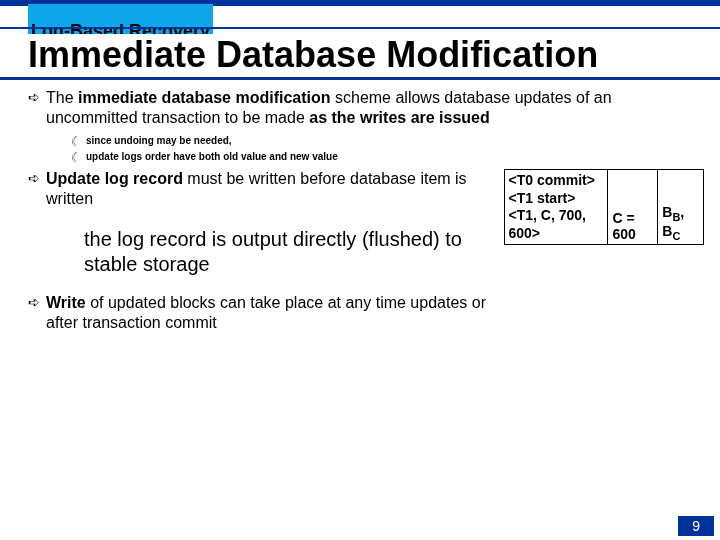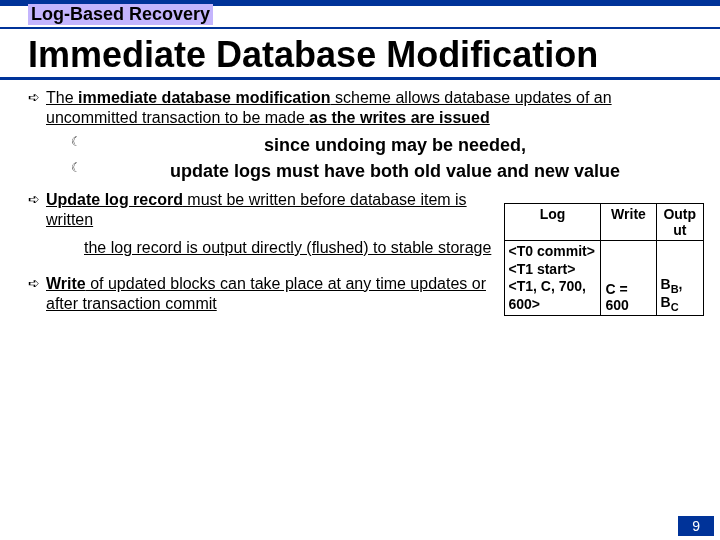--- a/index.html
+++ b/index.html
@@ -1,36 +1,36 @@
 <!DOCTYPE html>
 <html><head>
 <meta charset="utf-8">
 <style>
   * { box-sizing: border-box; margin: 0; padding: 0; }
   html, body { width: 720px; height: 540px; overflow: hidden; font-family: Arial, Helvetica, sans-serif; background: #fff; }
   .slide { position: relative; width: 720px; height: 540px; }
   .topbar { position: absolute; top: 0; left: 0; right: 0; height: 6px; background: #003399; }
-  .pretitle { position: absolute; top: 4px; left: 28px; font-size: 18px; font-weight: bold; color: #000; background: #c4b5fd; padding: 0 3px; }
+  .pretitle { position: absolute; top: 4px; left: 28px; font-size: 18px; font-weight: bold; color: #000; background: #0ea5e9; padding: 17px 3px; }
   .underline1 { position: absolute; top: 27px; left: 0; right: 0; height: 2px; background: #003399; }
   .title { position: absolute; top: 34px; left: 28px; font-size: 36px; font-weight: bold; color: #000; background: #fff; }
   .underline2 { position: absolute; top: 77px; left: 0; right: 0; height: 3px; background: #003399; }
   .blueband { position: absolute; top: 29px; left: 0; right: 0; height: 48px; background: #b0c4de; z-index: -1; }
   .bluebandR { position: absolute; top: 29px; right: 0; width: 60px; height: 48px; background: #003399; z-index: -1; }
 
   .content { position: absolute; top: 88px; left: 28px; right: 16px; bottom: 8px; }
-  .bullet1 { position: relative; padding-left: 18px; margin-bottom: 6px; font-size: 16px; line-height: 1.25; font-weight: bold; text-decoration: underline; }
+  .bullet1 { position: relative; padding-left: 18px; margin-bottom: 6px; font-size: 16px; line-height: 1.25; font-weight: bold; }
   .bullet1::before { content: "➪"; position: absolute; left: 0; top: 1px; font-size: 14px; color: #000; font-weight: normal; }
   .nonbold { font-weight: normal; }
-  .sub1 { position: relative; padding-left: 58px; margin-bottom: 3px; font-size: 18px; line-height: 1.3; font-weight: bold; text-align: center; }
+  .sub1 { position: relative; padding-left: 58px; margin-bottom: 3px; font-size: 10px; line-height: 1.3; font-weight: bold; }
   .sub1::before { content: "☾"; position: absolute; left: 42px; top: 0; font-size: 13px; color: #000; font-weight: normal; transform: scaleX(0.8); }
 
-  .row2 { display: flex; align-items: center; margin-top: 6px; gap: 6px; }
+  .row2 { display: flex; align-items: flex-start; margin-top: 6px; gap: 6px; }
   .leftcol { flex: 1 1 auto; }
   .leftcol .bullet1 { margin-bottom: 16px; }
-  .sub-plain { padding-left: 38px; margin-top: 8px; font-size: 16px; line-height: 1.25; font-weight: normal; }
+  .sub-plain { padding-left: 38px; margin-top: 18px; font-size: 20px; line-height: 1.25; font-weight: normal; }
 
   .tbl { border-collapse: collapse; width: 270px; font-size: 14px; }
   .tbl th, .tbl td { border: 1px solid #000; padding: 2px 4px; vertical-align: top; font-weight: bold; text-align: left; }
   .tbl th { text-align: center; }
   .cell-log { width: 110px; }
   .cell-write { width: 60px; }
   .cell-out { width: 50px; }
   .log-lines span { display: block; line-height: 1.25; }
   .sub-c { font-size: 11px; vertical-align: sub; }
 
@@ -47,43 +47,38 @@
   <div class="underline1"></div>
   <div class="title">Immediate Database Modification</div>
   <div class="underline2"></div>
 
   <div class="content">
 
     <div class="bullet1">
       <span class="nonbold">The </span><span>immediate database modification</span><span class="nonbold"> scheme allows database updates of an uncommitted transaction to be made </span><span>as the writes are issued</span>
     </div>
     <div class="sub1">since undoing may be needed,</div>
-    <div class="sub1">update logs must have both old value and new value</div>
+    <div class="sub1">update logs order have both old value and new value</div>
 
     <div class="row2">
       <div class="leftcol">
 
         <div class="bullet1">
           <span>Update log record</span><span class="nonbold"> must be written before database item is written</span>
           <div class="sub-plain">the log record is output directly (flushed) to stable storage</div>
         </div>
 
         <div class="bullet1">
           <span>Write</span><span class="nonbold"> of updated blocks can take place at any time updates or  after transaction commit</span>
         </div>
 
       </div>
 
       <table class="tbl">
         <tbody>
-            <tr>
-          <th class="cell-log">Log</th>
-          <th class="cell-write">Write</th>
-          <th class="cell-out">Outp ut</th>
-        </tr>
         <tr>
           <td class="log-lines">
             <span>&lt;T0 commit&gt;</span>
             <span>&lt;T1 start&gt;</span>
             <span>&lt;T1, C, 700, 600&gt;</span>
           </td>
           <td style="vertical-align:bottom">C = 600</td>
           <td style="vertical-align:bottom">
             <span>B</span><span class="sub-c">B</span><span>, B</span><span class="sub-c">C</span>
           </td>

